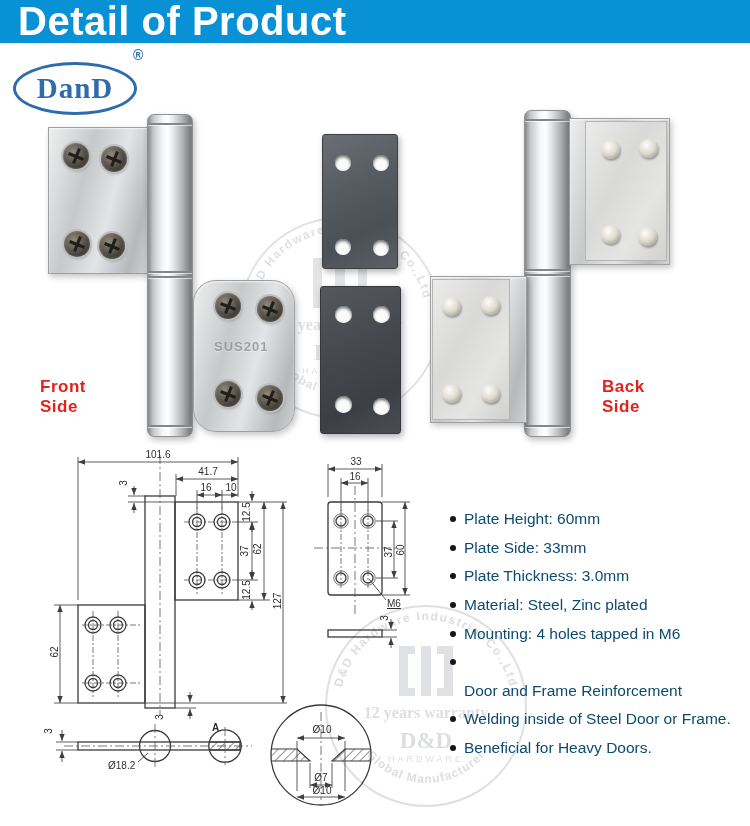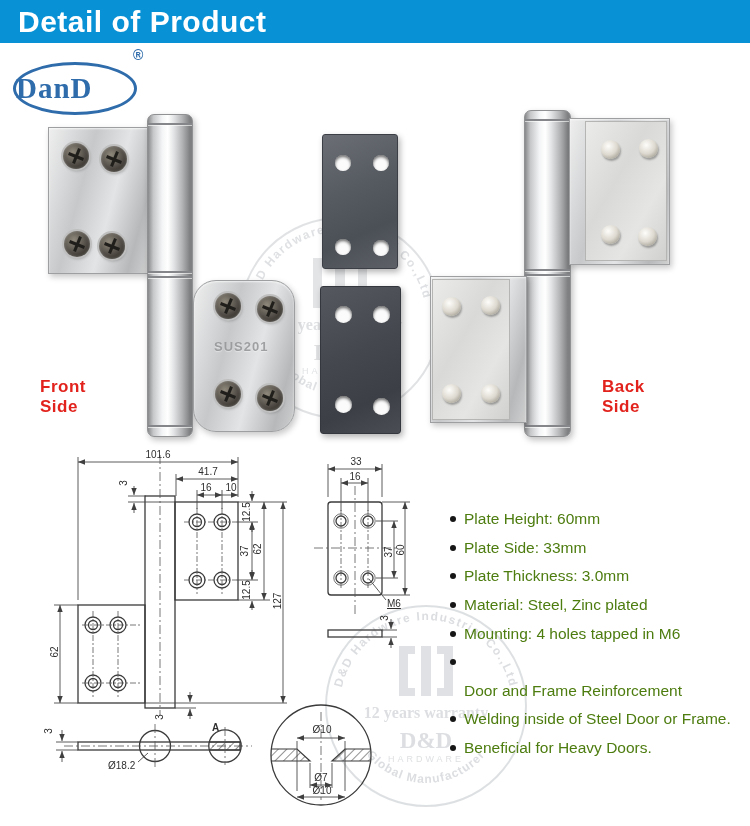--- a/index.html
+++ b/index.html
@@ -1,23 +1,23 @@
 <!DOCTYPE html>
 <html><head>
 <meta charset="utf-8">
 <style>
   html,body{margin:0;padding:0;background:#888;}
   .canvas{position:relative;width:750px;height:826px;background:#ffffff;overflow:hidden;
           font-family:"Liberation Sans",sans-serif;}
   
   .header{position:absolute;left:0;top:0;width:750px;height:43px;background:#0991d6;}
-  .header .title{color:#fff;font-size:30px;font-weight:bold;line-height:43px;padding-left:18px;letter-spacing:.5px;}
+  .header .title{color:#fff;font-size:40px;font-weight:bold;line-height:43px;padding-left:18px;letter-spacing:.5px;}
   
   .logo{position:absolute;left:13px;top:62px;width:118px;height:47px;border:3px solid #2f6cab;border-radius:50%;
-        display:flex;align-items:center;justify-content:flex-start;background:#fff;}
+        display:flex;align-items:center;justify-content:center;background:#fff;}
   .logo-text{font-family:"Liberation Serif",serif;font-weight:bold;font-size:29px;color:#2f6cab;letter-spacing:1px;}
   .logo-reg{position:absolute;left:133px;top:47px;font-size:14px;color:#2f6cab;font-weight:bold;}
   
   .plateSteel{position:absolute;background:linear-gradient(105deg,#efefef,#c6c8ca 35%,#e3e4e5 60%,#b6b8ba 85%,#d0d0d0);
               border:1px solid #9d9fa1;box-shadow:2px 3px 6px rgba(0,0,0,.22),inset 0 1px 2px rgba(255,255,255,.7);}
   .barrel{position:absolute;border:1px solid #8f9193;border-radius:7px;
           background:linear-gradient(90deg,#88898b 0,#c6c7c9 12%,#f3f4f5 32%,#ffffff 45%,#e4e5e6 58%,#b2b3b5 78%,#7f8082 95%);
           box-shadow:2px 3px 6px rgba(0,0,0,.25);}
   .seam{position:absolute;left:0;right:0;height:2px;background:#85868a;box-shadow:0 1px 0 rgba(255,255,255,.6);}
   .screw{position:absolute;width:26px;height:26px;border-radius:50%;
@@ -36,21 +36,21 @@
   .zinc2{position:absolute;background:linear-gradient(155deg,#55585e,#44474d 45%,#3c3f45 75%,#4a4d53);
          border:1px solid #34373d;border-radius:3px;box-shadow:2px 3px 6px rgba(0,0,0,.3);}
   .zincBright{position:absolute;background:linear-gradient(120deg,#ebebe9,#d9d9d7 40%,#e5e5e3 70%,#d0d0ce);
               border:1px solid #b5b5b3;}
   .stamp{position:absolute;left:20px;top:58px;font-size:13px;font-weight:bold;color:#8f9193;opacity:.8;
          letter-spacing:1px;text-shadow:0 1px 1px rgba(255,255,255,.5);}
   .side-label{position:absolute;width:80px;color:#e2231d;font-weight:bold;
               font-size:17px;line-height:20px;letter-spacing:.5px;}
   
   .specs{position:absolute;left:450px;top:505px;width:300px;z-index:5;}
-  .spec-row{height:28.6px;display:flex;align-items:center;font-size:15.5px;color:#4d7c0f;}
+  .spec-row{height:28.6px;display:flex;align-items:center;font-size:15.5px;color:#0c4a6e;}
   .dot{width:6px;height:6px;border-radius:50%;background:#161616;margin-right:8px;flex:none;}
   .dot.off{visibility:hidden;}
   
   .lay{position:absolute;left:0;top:0;}
   .wm{z-index:1;} .dwg{z-index:2;} .ph{z-index:3;}
   .dwg .ol{stroke:#3b3b3b;stroke-width:1.3;fill:none;}
   .dwg .tl{stroke:#4a4a4a;stroke-width:0.9;fill:none;}
   .dwg .cl{stroke:#555;stroke-width:0.8;fill:none;stroke-dasharray:9 3 2 3;}
   .dwg .hc{stroke:#555;stroke-width:0.8;fill:none;stroke-dasharray:6 2 2 2;}
   .dwg text{font-family:"Liberation Sans",sans-serif;font-size:10px;fill:#2f2f2f;}

